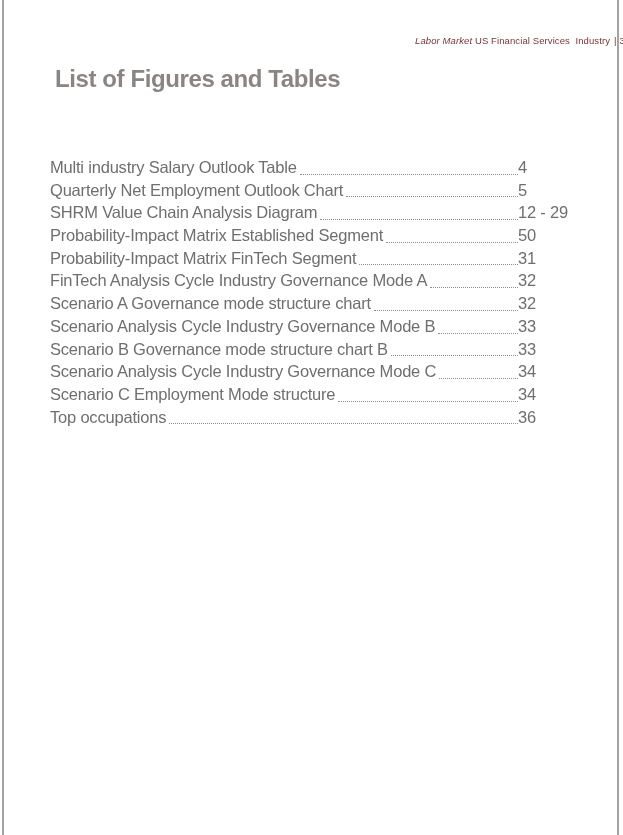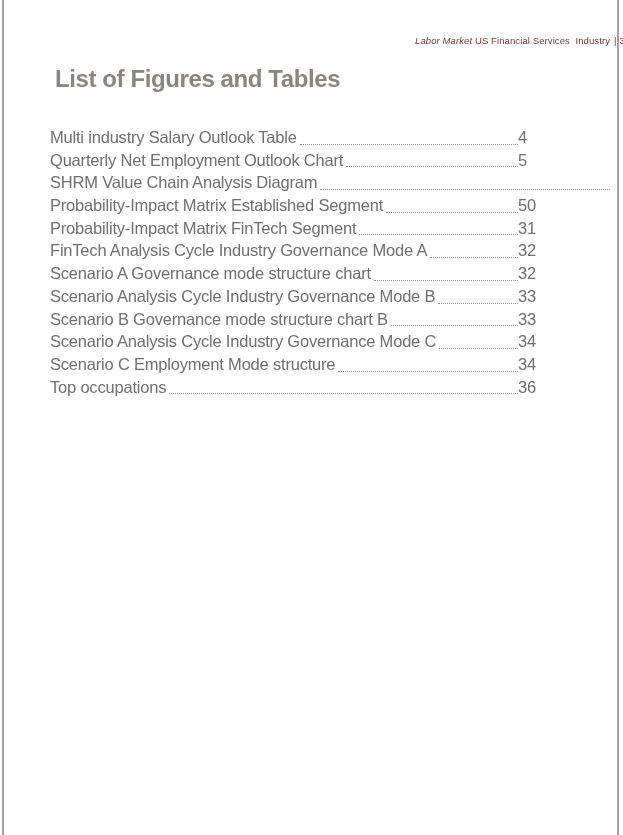--- a/index.html
+++ b/index.html
@@ -48,21 +48,21 @@
     font-size: 24px;
     font-weight: bold;
     letter-spacing: -0.4px;
     color: var(--title-color, #8a8580);
     line-height: 1.2;
   }
 
   .toc {
     position: absolute;
     left: 50px;
-    top: 126px;
+    top: 156px;
     width: 560px;
     color: var(--body-color, #6d6f71);
     font-size: 16.5px;
     letter-spacing: -0.2px;
   }
   .toc-row {
     display: flex;
     align-items: baseline;
     height: 22.7px;
     line-height: 22.7px;
@@ -107,20 +107,21 @@
 
     <div class="toc-row">
       <span class="toc-label">Quarterly Net Employment Outlook Chart</span>
       <span class="toc-dots"></span>
       <span class="toc-page">5</span>
     </div>
 
     <div class="toc-row">
       <span class="toc-label">SHRM Value Chain Analysis Diagram</span>
       <span class="toc-dots"></span>
+      <span class="toc-page">12 - 29</span>
     </div>
 
     <div class="toc-row">
       <span class="toc-label">Probability-Impact Matrix Established Segment</span>
       <span class="toc-dots"></span>
       <span class="toc-page">50</span>
     </div>
 
     <div class="toc-row">
       <span class="toc-label">Probability-Impact Matrix FinTech Segment</span>

